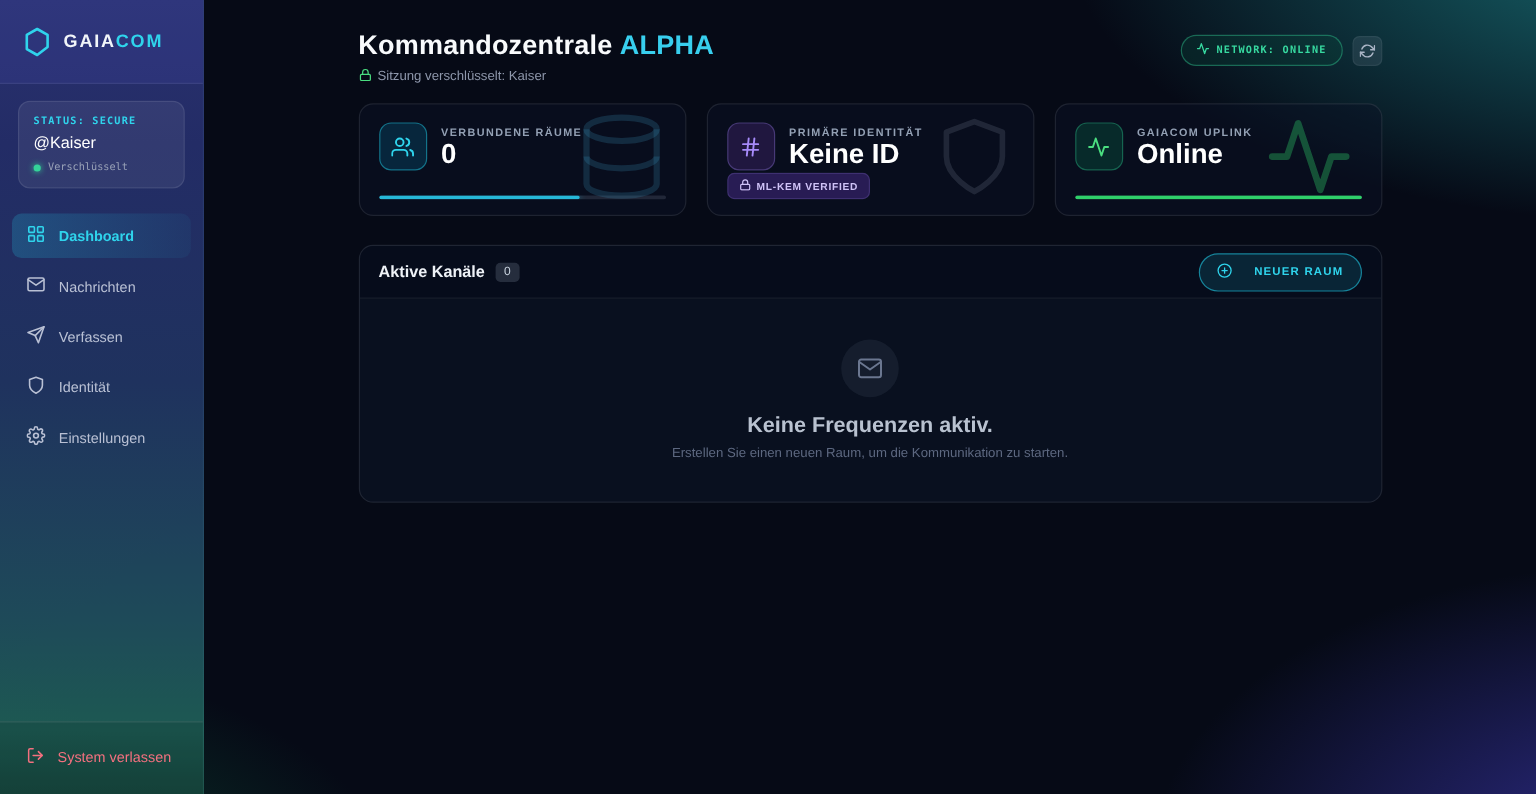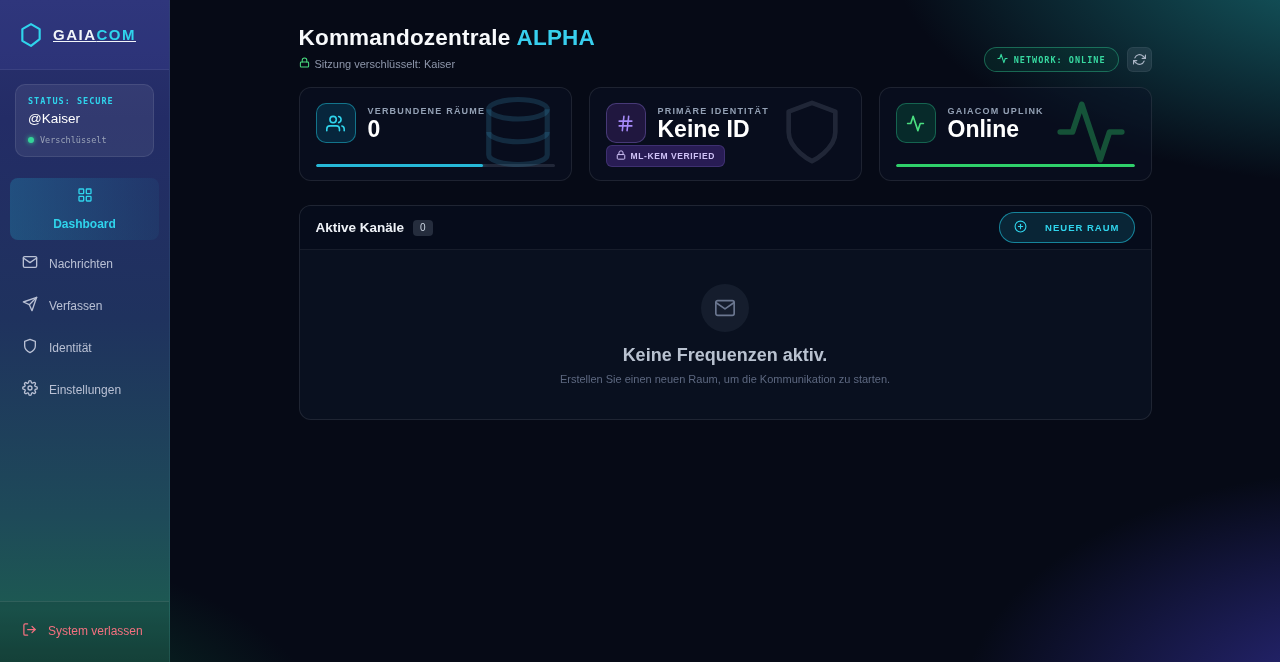--- a/index.html
+++ b/index.html
@@ -20,62 +20,62 @@
   .sidebar {
     width:170px; height:662px; flex:0 0 170px; display:flex; flex-direction:column;
     background:linear-gradient(180deg,#2a316f 0%,#232c66 18%,#1f325e 48%,#1e4a59 78%,#1d5952 92%,#17473f 100%);
     border-right:1px solid rgba(130,220,230,0.08);
   }
   .side-header {
     height:70px; flex:0 0 70px; display:flex; align-items:center; gap:9px; padding:0 18px;
     background:rgba(99,102,241,0.10); border-bottom:1px solid rgba(255,255,255,0.07);
   }
   .logo-hex { color:#2fd4ec; display:flex; }
-  .brand { font-size:15px; font-weight:bold; letter-spacing:1.5px; color:#f1f5f9;text-decoration:underline; }
+  .brand { font-size:15px; font-weight:bold; letter-spacing:1.5px; color:#f1f5f9; }
   .brand .accent { color:#2fd4ec; }
 
   .status-card {
     margin:14px 15px 8px 15px; padding:11px 12px; border-radius:10px;
     background:rgba(255,255,255,0.07); border:1px solid rgba(255,255,255,0.09);
   }
   .status-line { font-size:8.5px; font-weight:bold; letter-spacing:1px; color:#2fd4ec; }
   .status-user { font-size:13.5px; font-weight:normal; color:#ffffff; margin-top:5px; }
   .status-enc { display:flex; align-items:center; gap:6px; margin-top:9px; font-size:8.5px; color:#9aa3b8; }
   .dot { width:6px; height:6px; border-radius:50%; background:#34d399; box-shadow:0 0 5px #34d399; }
 
   .nav { flex:1; padding:8px 0; }
   .nav-item {
     display:flex; align-items:center; gap:11px; margin:5px 10px; padding:9px 12px;
     border-radius:8px; font-size:12px; font-weight:500; color:#b9c0d4; cursor:pointer;
   }
   .nav-item svg { flex:0 0 auto; }
   .nav-item.active {
     background:linear-gradient(90deg, rgba(34,211,238,0.20), rgba(34,211,238,0.05));
-    color:#2fd4ec; font-weight:bold;flex-direction:column;
+    color:#2fd4ec; font-weight:bold;
   }
   .side-footer {
     border-top:1px solid rgba(255,255,255,0.10); padding:13px 10px 15px 10px;
     background:rgba(0,15,8,0.12);
   }
   .logout {
     display:flex; align-items:center; gap:11px; padding:7px 12px; border-radius:8px;
     color:#f4707f; font-size:12px; font-weight:400; cursor:pointer;
   }
 
   
   .main { flex:1; height:498px; overflow:hidden; }
   .content { width:853px; margin:0 auto; padding-top:25px; }
 
   .top-row { display:flex; justify-content:space-between; align-items:flex-start; }
   .page-title { font-size:22.5px; font-weight:600; color:#f8fafc; letter-spacing:0.2px; }
   .page-title .accent { color:#38cfee; font-weight:bold; margin-left:6px; }
   .subtitle { display:flex; align-items:center; gap:5px; margin-top:6px; font-size:11px; color:#8e97ab; }
   .subtitle svg { color:#4ade80; }
 
-  .top-actions { display:flex; align-items:center; gap:8px; margin-top:22px; }
+  .top-actions { display:flex; align-items:center; gap:8px; margin-top:4px; }
   .net-pill {
     display:flex; align-items:center; gap:6px; padding:5px 12px; border-radius:999px;
     border:1px solid rgba(52,211,153,0.40); background:rgba(6,78,59,0.25);
     color:#37d9a0; font-size:8.5px; font-weight:bold; letter-spacing:1px;
   }
   .refresh-btn {
     width:25px; height:25px; border-radius:6px; display:flex; align-items:center; justify-content:center;
     background:rgba(148,163,184,0.14); color:#aab4c5; cursor:pointer; border:1px solid rgba(255,255,255,0.06);
   }
 

